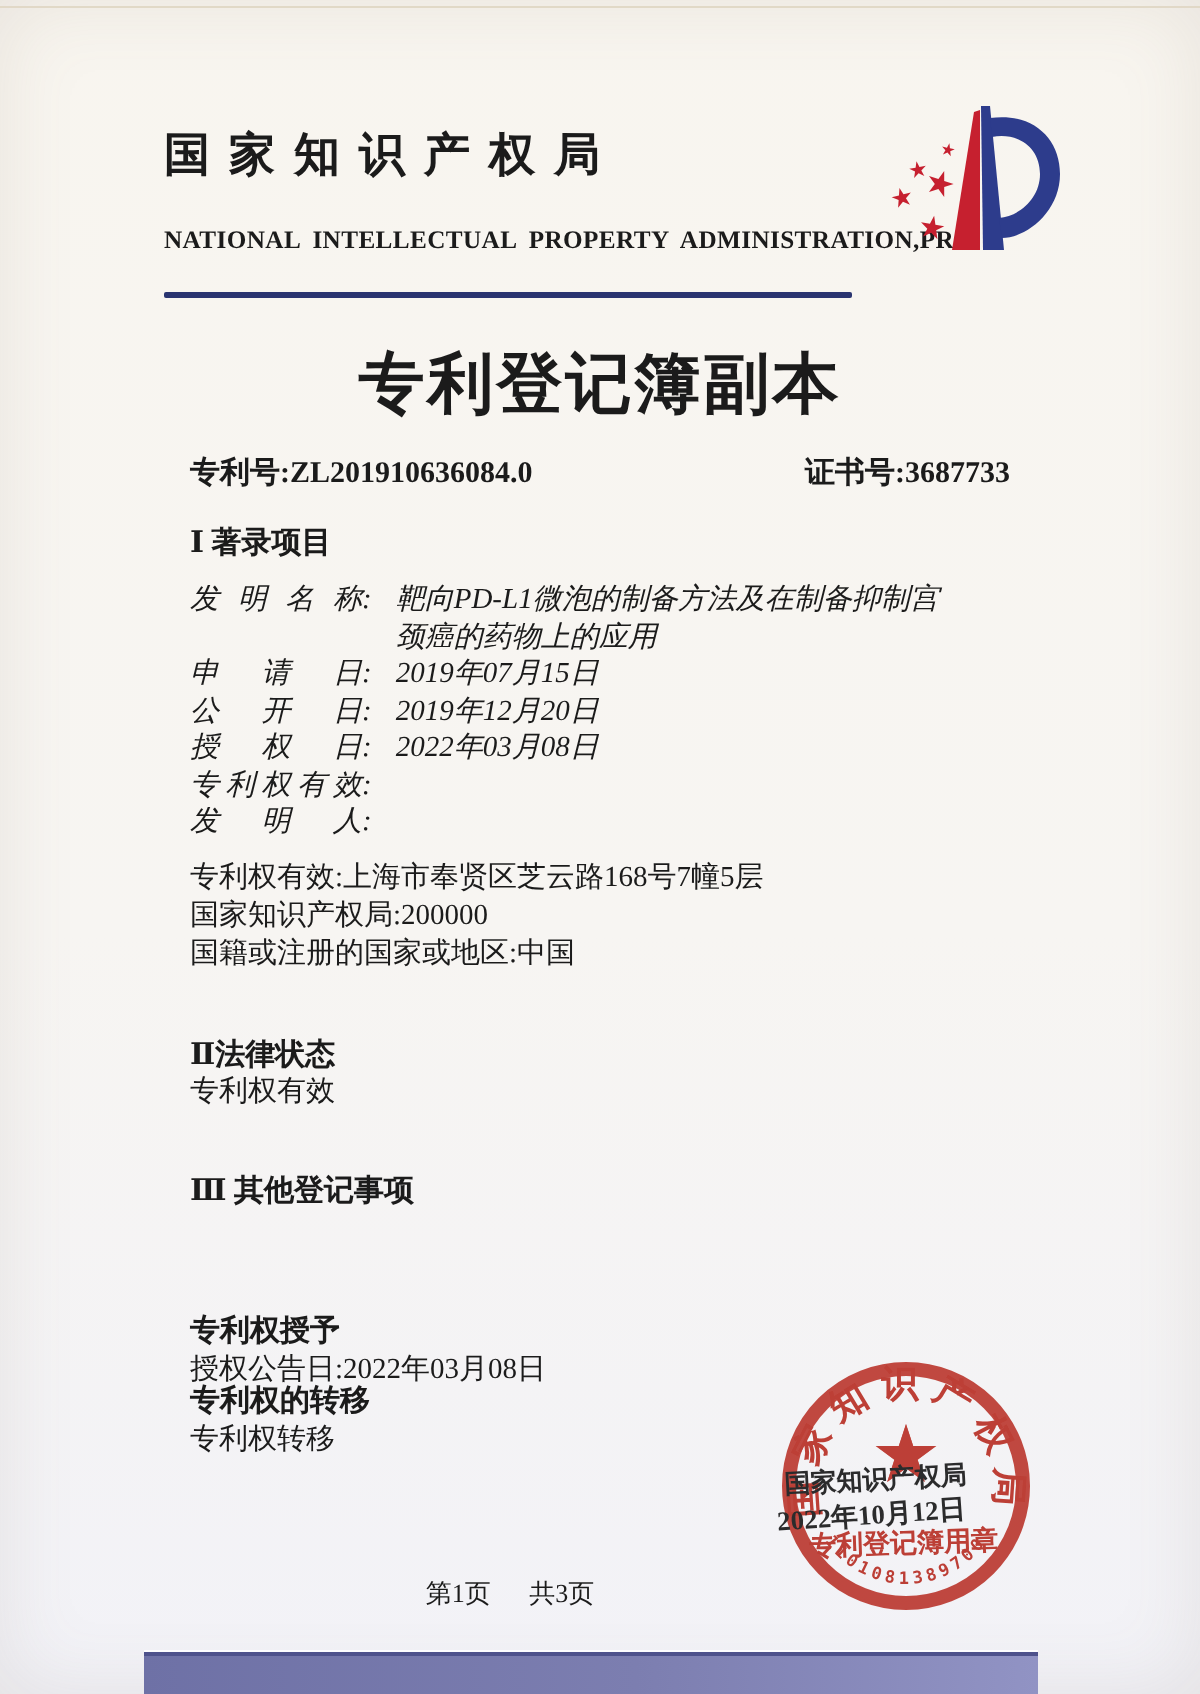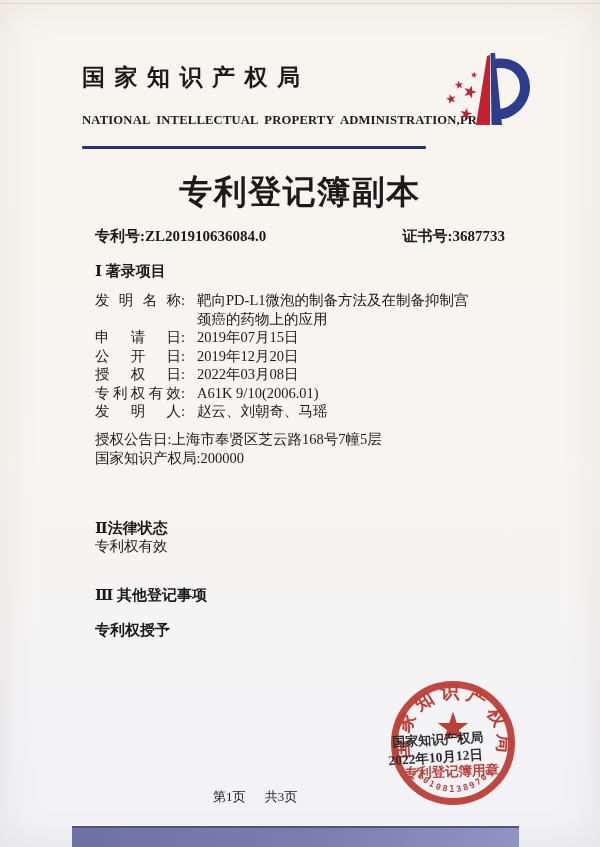--- a/index.html
+++ b/index.html
@@ -18,32 +18,32 @@
   .logo{left:444px;top:50px;width:92px;height:82px;}
   
   .doc-title{left:0;top:170px;width:600px;text-align:center;box-sizing:border-box;
     font-size:33px;font-weight:bold;letter-spacing:1.5px;white-space:nowrap;}
   
   .num-row{left:95px;top:227px;width:410px;display:flex;justify-content:space-between;
     font-size:15px;font-weight:bold;white-space:nowrap;align-items:center;}
   
   .sec-head{font-size:15px;font-weight:bold;white-space:nowrap;}
   .s1-head{left:95px;top:262px;text-align:right;}
-  .fields{left:95px;top:291px;width:440px;font-size:14.5px;line-height:18.5px;}
+  .fields{left:95px;top:291px;width:440px;font-size:14.5px;line-height:18.5px;font-style:italic;}
   .frow{display:flex;align-items:flex-start;}
   .flabel{display:inline-block;width:86px;text-align:justify;text-align-last:justify;flex:0 0 86px;}
   .fcolon{flex:0 0 auto;}
   .fvalue{margin-left:12px;}
   .fvalue.wrap{width:285px;}
   .holder{left:95px;top:430px;font-size:14.5px;line-height:19px;white-space:nowrap;}
   .s2{left:95px;top:519px;font-size:14.5px;line-height:18px;}
   .s2 .sec-head{font-size:15px;}
   .s3-head{left:95px;top:586px;}
   .grant{left:95px;top:621px;font-size:14.5px;line-height:18.5px;}
-  .grant .sub-head{font-weight:bold;font-size:15px;}
+  .grant .sub-head{font-weight:bold;font-size:15px;margin-top:36px;}
   .transfer{left:95px;top:692px;font-size:14.5px;line-height:18.5px;}
   .transfer .sub-head{font-weight:bold;font-size:15px;}
   
   .footer{left:0;top:788px;width:496px;text-align:center;padding-left:14px;box-sizing:border-box;
     font-size:13px;white-space:nowrap;}
   .footer span{margin:0 8px;}
   
   .seal{left:386px;top:676px;width:134px;height:134px;mix-blend-mode:multiply;opacity:.93;}
   
   .bottom-bar{left:72px;top:826px;width:447px;height:21px;
@@ -103,45 +103,49 @@
       <span class="fvalue">2019年12月20日</span>
     </div>
     <div class="frow">
       <span class="flabel">授权日</span>
         <span class="fcolon">:</span>
       <span class="fvalue">2022年03月08日</span>
     </div>
     <div class="frow">
       <span class="flabel">专利权有效</span>
         <span class="fcolon">:</span>
-      <span class="fvalue">A61K 9/10(2006.01)</span>
     </div>
     <div class="frow">
       <span class="flabel">发明人</span>
         <span class="fcolon">:</span>
-      <span class="fvalue">赵云、刘朝奇、马瑶</span>
     </div>
   </div>
 
   <div class="abs holder">
-    <div>授权公告日:上海市奉贤区芝云路168号7幢5层</div>
+    <div>专利权有效:上海市奉贤区芝云路168号7幢5层</div>
     <div>国家知识产权局:200000</div>
+    <div>国籍或注册的国家或地区:中国</div>
   </div>
 
   <div class="abs s2">
     <div class="sec-head">Ⅱ法律状态</div>
     <div>专利权有效</div>
   </div>
 
   <div class="abs sec-head s3-head">Ⅲ 其他登记事项</div>
 
   <div class="abs grant">
     <div class="sub-head">专利权授予</div>
+    <div>授权公告日:2022年03月08日</div>
   </div>
 
+  <div class="abs transfer">
+    <div class="sub-head">专利权的转移</div>
+    <div>专利权转移</div>
+  </div>
 
   <div class="abs footer">
     <span>第1页</span>
     <span>共3页</span>
   </div>
 
   <svg class="abs seal" viewBox="0 0 134 134" aria-hidden="true">
     <defs>
       <path id="sealTopArc" d="M 23.5,78.6 A 45,45 0 1 1 110.5,78.6"></path>
       <path id="sealBotArc" d="M 26.9,95.1 A 49,49 0 0 0 107.1,95.1"></path>

